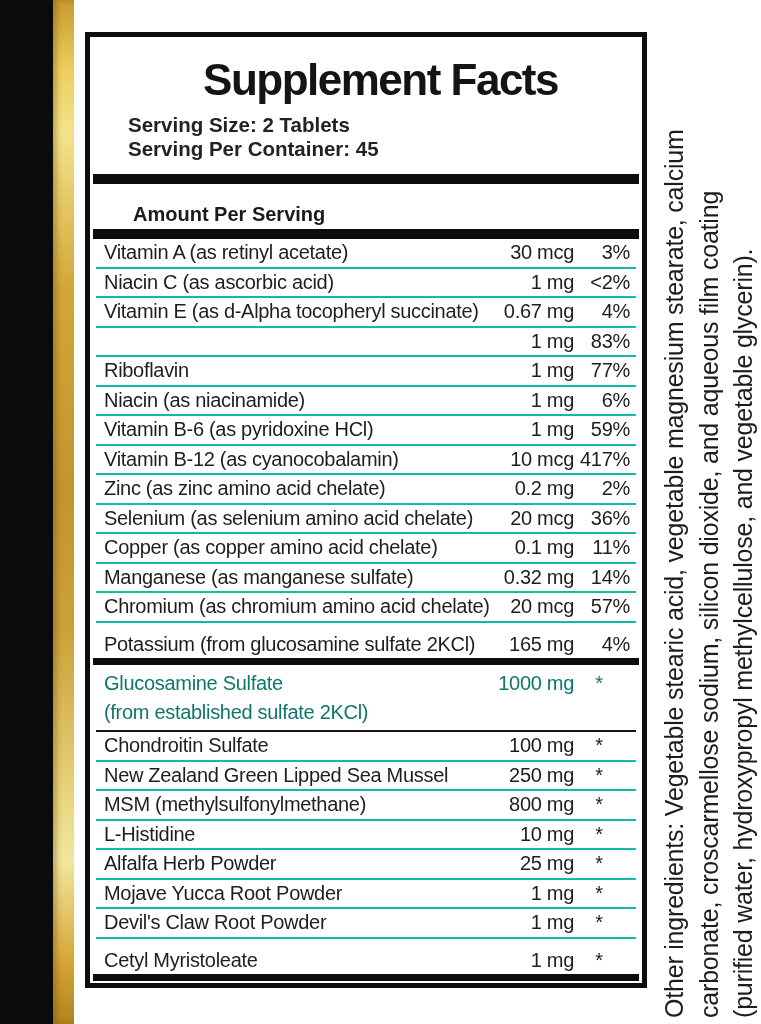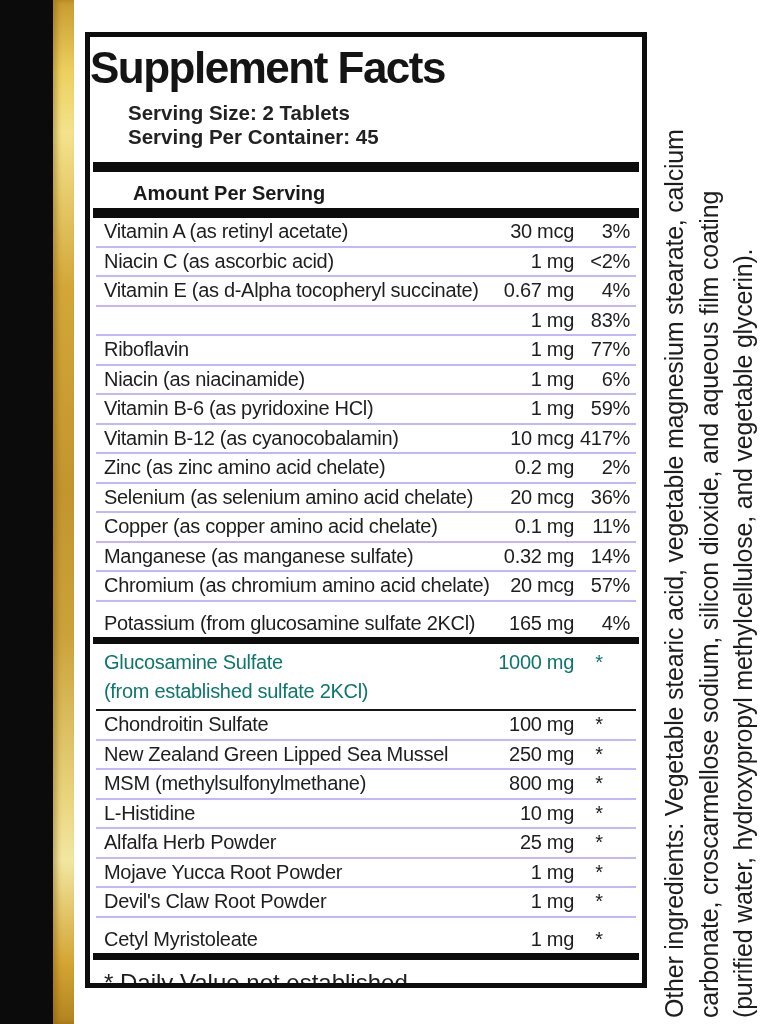--- a/index.html
+++ b/index.html
@@ -10,34 +10,34 @@
   .stripe-black{position:absolute;left:0;top:0;width:53px;height:1024px;background:#0b0b0b;}
   .stripe-gold{position:absolute;left:53px;top:0;width:21px;height:1024px;
     background:linear-gradient(180deg,#c79a2f 0%,#ecd05f 7%,#f4e38c 13%,#d2a738 28%,
       #c2952f 48%,#cba23a 62%,#e9d57e 78%,#f2e7a0 84%,#d4a534 94%,#b2831f 100%);
     box-shadow:inset 4px 0 5px rgba(110,70,0,.35);}
 
   
   .label-box{position:absolute;left:85px;top:32px;width:562px;height:956px;
     border:5px solid #0d0d0d;background:#ffffff;box-sizing:border-box;overflow:hidden;}
 
-  .sf-title{margin-top:7px;padding-right:84px;text-align:left;font-size:44px;line-height:48px;
+  .sf-title{margin-top:19px;padding-right:84px;text-align:right;font-size:44px;line-height:48px;
     font-weight:bold;letter-spacing:-1.5px;color:#141414;}
 
   .serving-block{margin-top:9px;padding-left:38px;font-size:20.5px;line-height:24px;
     font-weight:600;color:#222;}
 
   .bar-thick{height:10px;background:#0c0c0c;margin:0 3px;}
   .bar1{margin-top:13px;}
   .bar-mid{height:7px;background:#0c0c0c;margin:0 3px;}
 
-  .aps{padding-left:43px;font-size:20px;line-height:30px;font-weight:600;margin-top:6px;color:#1a1a1a;}
+  .aps{padding-left:43px;font-size:20px;line-height:30px;font-weight:600;margin-top:15px;color:#1a1a1a;}
 
   .rows{margin:0 6px;}
-  .row{display:flex;align-items:center;height:27.5px;border-bottom:2px solid #c4b5fd;
+  .row{display:flex;align-items:center;height:27.5px;border-bottom:2px solid #14b8a6;
        padding-left:8px;font-size:20px;letter-spacing:-0.3px;white-space:nowrap;color:#1e1e1e;}
   .row.no-line{border-bottom:none;margin-top:8px;}
   .row .name{flex:1 1 auto;overflow:hidden;}
   .row .amount{margin-left:auto;padding-left:4px;}
   .row .dv{width:62px;box-sizing:border-box;text-align:right;padding-right:6px;flex:0 0 auto;}
   .row .dv.center{text-align:center;padding-right:12px;}
 
   .compound{margin:0 6px;border-bottom:2px solid #161616;padding:3px 0 4px 8px;
             font-size:20px;letter-spacing:-0.3px;color:#0f766e;}
   .compound .line1{display:flex;align-items:center;height:30px;white-space:nowrap;}

